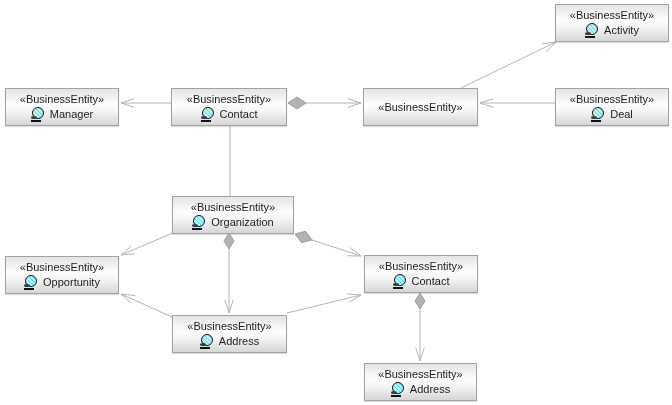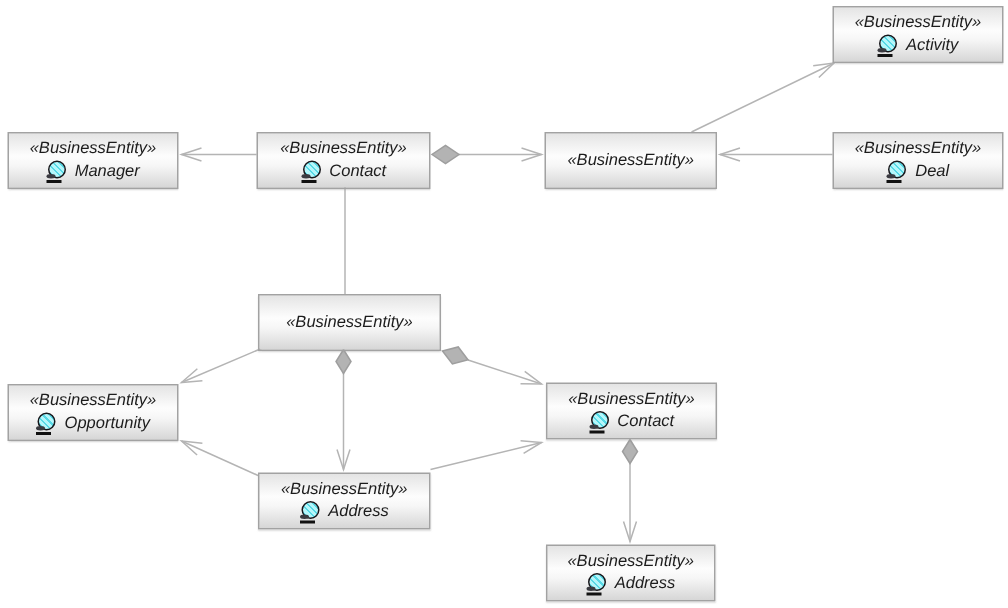--- a/index.html
+++ b/index.html
@@ -8,21 +8,20 @@
     font-family:"Liberation Sans","DejaVu Sans",sans-serif;
   }
   #connectors{position:absolute;left:0;top:0;width:672px;height:405px;}
   .node{
     position:absolute;box-sizing:border-box;
     border:1px solid #a2a2a2;
     background:linear-gradient(180deg,#e4e4e4 0%,#fdfdfd 42%,#f6f6f6 60%,#d6d6d6 100%);
     box-shadow:0 1px 1px rgba(160,160,160,0.35);
     display:flex;flex-direction:column;align-items:center;justify-content:center;
     padding:18px 2px;
-    font-style:italic;
   }
   .stereotype{
     font-size:11px;color:#1c1c1c;line-height:13px;white-space:nowrap;
   }
   .name-row{display:flex;align-items:flex-start;gap:5px;margin-top:1px;}
   .name{font-size:11px;color:#1c1c1c;line-height:14px;white-space:nowrap;}
   .be-icon{position:relative;display:inline-block;width:14px;height:15px;}
   .be-icon .circle{
     position:absolute;left:1px;top:0;width:10px;height:10px;border-radius:50%;
     border:1px solid #16161a;
@@ -133,20 +132,28 @@
           <span class="be-icon">
             <span class="circle"></span>
             <span class="shadow"></span>
             <span class="base"></span>
           </span>
           <span class="name">Deal</span>
         </div>
       </div>
       <div class="node" style="left: 172px; top: 196px; width: 122px; height: 36px;">
         <div class="stereotype">«BusinessEntity»</div>
+        <div class="name-row">
+          <span class="be-icon">
+            <span class="circle"></span>
+            <span class="shadow"></span>
+            <span class="base"></span>
+          </span>
+          <span class="name">Organization</span>
+        </div>
       </div>
       <div class="node" style="left: 5px; top: 256px; width: 114px; height: 36px;">
         <div class="stereotype">«BusinessEntity»</div>
         <div class="name-row">
           <span class="be-icon">
             <span class="circle"></span>
             <span class="shadow"></span>
             <span class="base"></span>
           </span>
           <span class="name">Opportunity</span>

